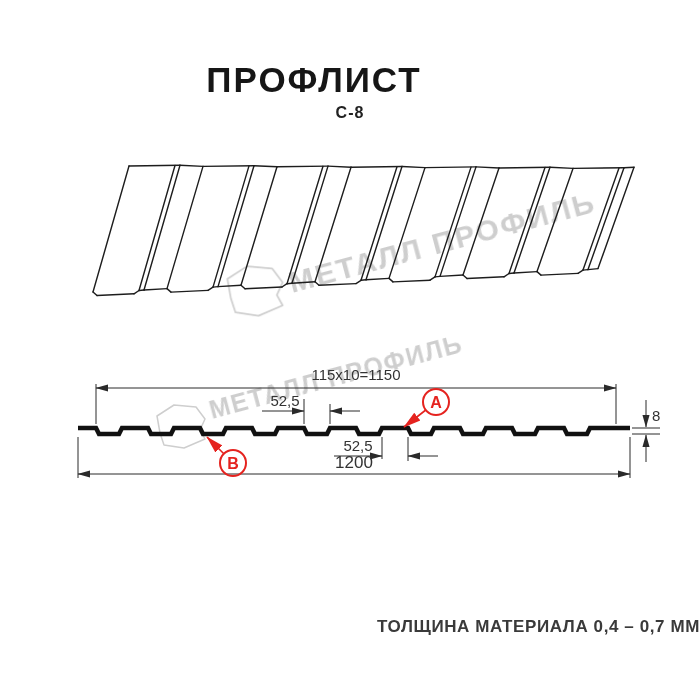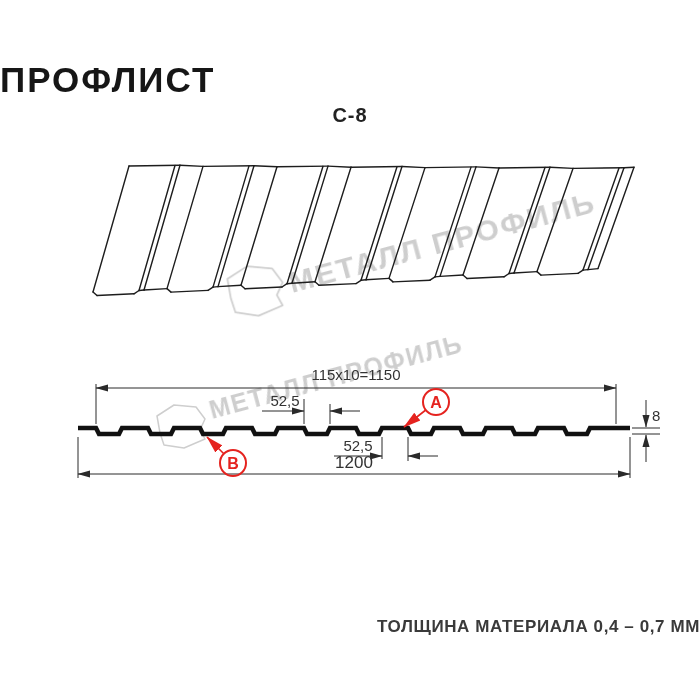--- a/index.html
+++ b/index.html
@@ -1,21 +1,21 @@
 <!DOCTYPE html>
 <html><head>
 <meta charset="utf-8">
 <style>
   html,body{margin:0;padding:0;background:#fff;}
   .page{position:relative;width:700px;height:700px;background:#ffffff;overflow:hidden;
         font-family:"Liberation Sans",sans-serif;}
-  .title{position:absolute;top:60px;left:0;width:628px;text-align:left;
+  .title{position:absolute;top:60px;left:0;width:628px;text-align:center;
          font-size:35px;font-weight:700;letter-spacing:2px;color:#161616;}
   .subtitle{position:absolute;top:104px;left:0;width:700px;text-align:center;
-            font-size:20px;font-weight:700;letter-spacing:1px;color:#222;}
+            font-size:16px;font-weight:700;letter-spacing:1px;color:#222;}
   .footer-note{position:absolute;top:617px;left:0;width:700px;text-align:right;
                font-size:17px;font-weight:700;letter-spacing:.6px;color:#3a3a3a;}
   svg.drawing{position:absolute;left:0;top:0;}
   
   #profile-3d line{stroke:#1d1d1d;stroke-width:1.4;stroke-linecap:round;fill:none;}
   
   .thin{stroke:#2a2a2a;stroke-width:1;fill:none;}
   .thick{stroke:#111;stroke-width:4.5;fill:none;stroke-linejoin:miter;}
   .dim-text{font-family:"Liberation Sans",sans-serif;font-size:15px;fill:#333;}
   .dim-text-lg{font-family:"Liberation Sans",sans-serif;font-size:17px;fill:#333;}

